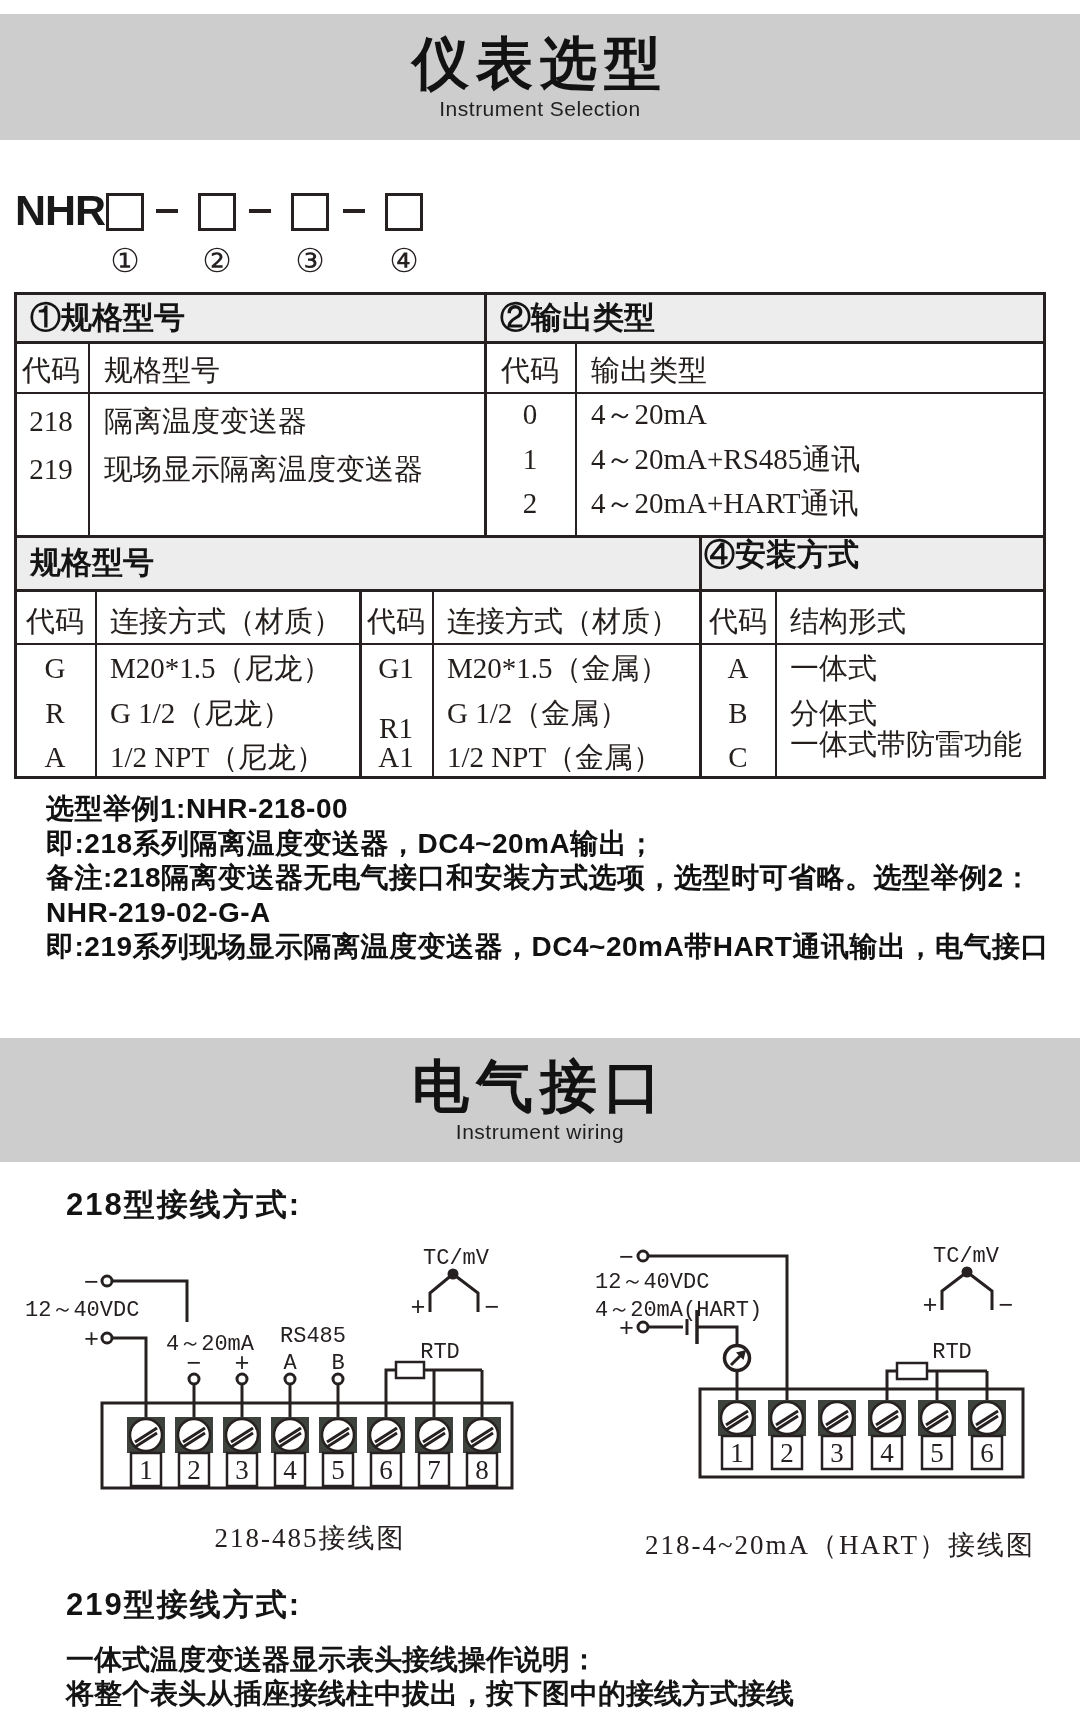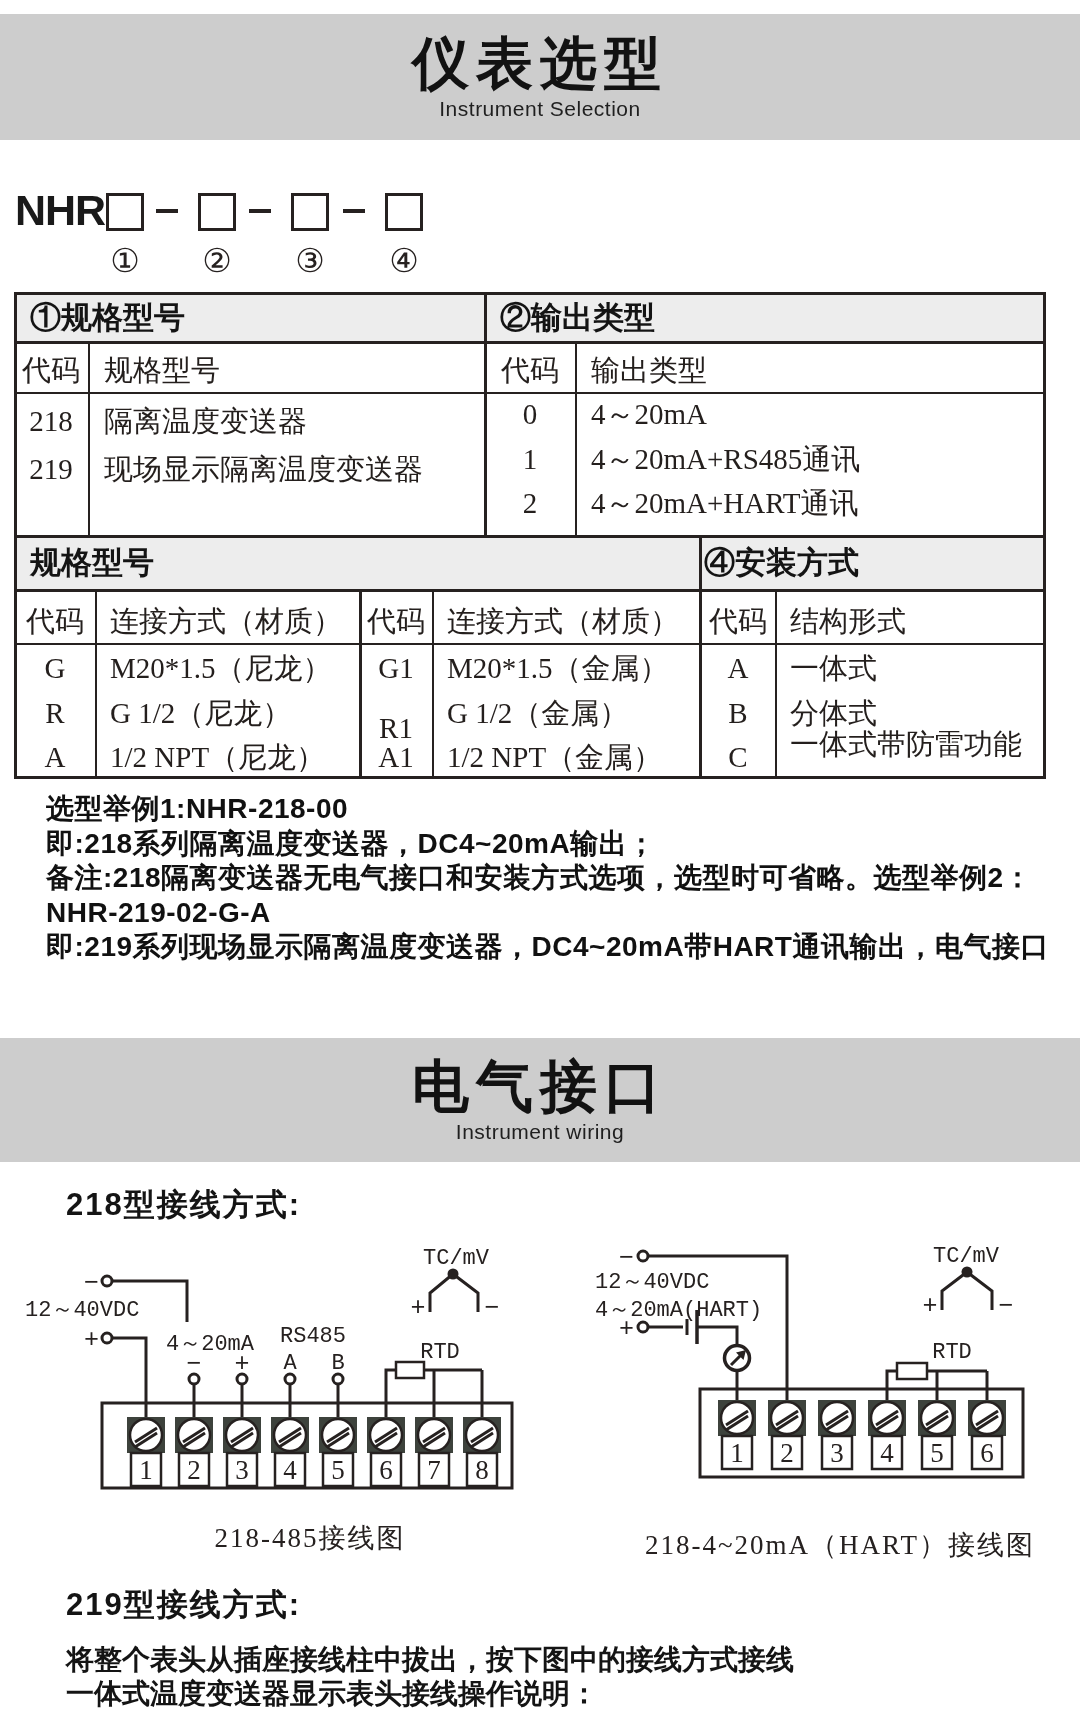--- a/index.html
+++ b/index.html
@@ -122,21 +122,21 @@
     <div class="cell" style="left:90px;top:161px;">现场显示隔离温度变送器</div>
 
     <div class="cell ctr" style="left:473px;top:106px;width:86px;">0</div>
     <div class="cell" style="left:577px;top:106px;">4～20mA</div>
     <div class="cell ctr" style="left:473px;top:151px;width:86px;">1</div>
     <div class="cell" style="left:577px;top:151px;">4～20mA+RS485通讯</div>
     <div class="cell ctr" style="left:473px;top:195px;width:86px;">2</div>
     <div class="cell" style="left:577px;top:195px;">4～20mA+HART通讯</div>
 
     <div class="thdr" style="left:16px;top:253px;">规格型号</div>
-    <div class="thdr" style="left:690px;top:253px;">④安装方式</div>
+    <div class="thdr" style="left:690px;top:245px;">④安装方式</div>
 
     <div class="cell ctr" style="left:2px;top:313px;width:78px;">代码</div>
     <div class="cell" style="left:96px;top:313px;">连接方式（材质）</div>
     <div class="cell ctr" style="left:347px;top:313px;width:70px;">代码</div>
     <div class="cell" style="left:433px;top:313px;">连接方式（材质）</div>
     <div class="cell ctr" style="left:688px;top:313px;width:72px;">代码</div>
     <div class="cell" style="left:776px;top:313px;">结构形式</div>
 
     <div class="cell ctr" style="left:2px;top:360px;width:78px;">G</div>
     <div class="cell" style="left:96px;top:360px;">M20*1.5（尼龙）</div>
@@ -364,17 +364,17 @@
         <line class="tdiag" x1="976" y1="1430" x2="998" y2="1416"></line>
       <rect class="tnumbox" x="972" y="1436" width="30" height="33"></rect>
       <text class="tnumtext" x="987" y="1462">6</text>
     </g>
   </svg>
   <div class="caption" style="left:640px;top:1527px;width:400px;">218-4~20mA（HART）接线图</div>
 
   <div class="wirehead" style="left:66px;top:1584px;">219型接线方式:</div>
 
   <div class="notes">
+    <div class="noteline">一体式温度变送器显示表头接线操作说明：</div>
     <div class="noteline">将整个表头从插座接线柱中拔出，按下图中的接线方式接线</div>
-    <div class="noteline">一体式温度变送器显示表头接线操作说明：</div>
   </div>
 
 </div>
 
 </body></html>

